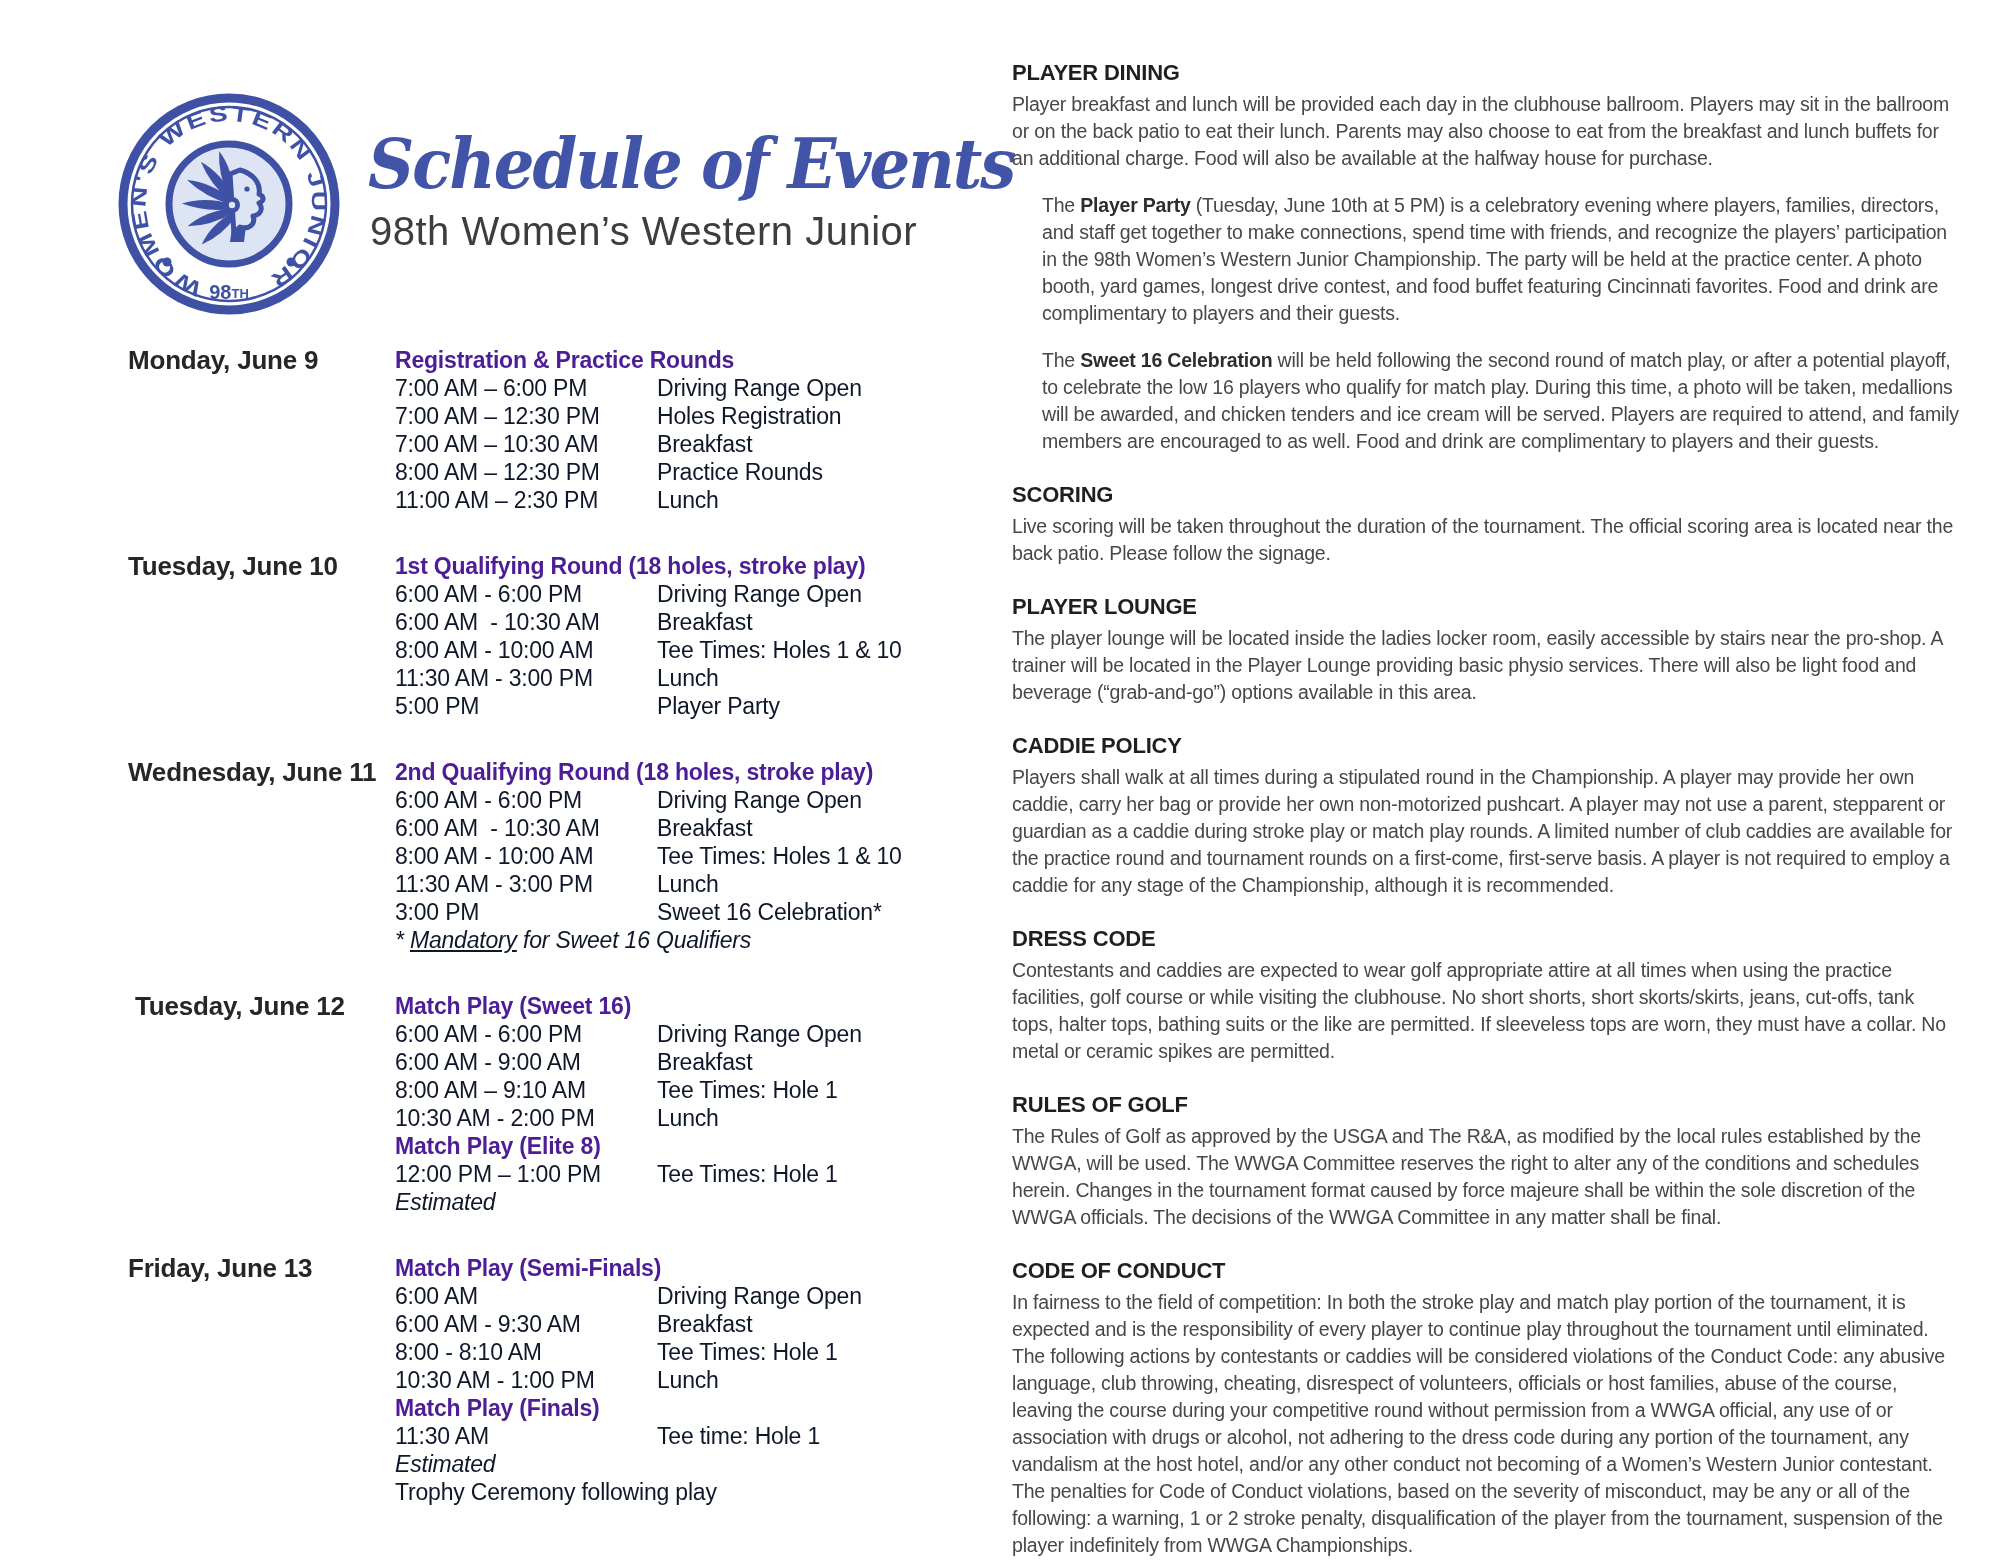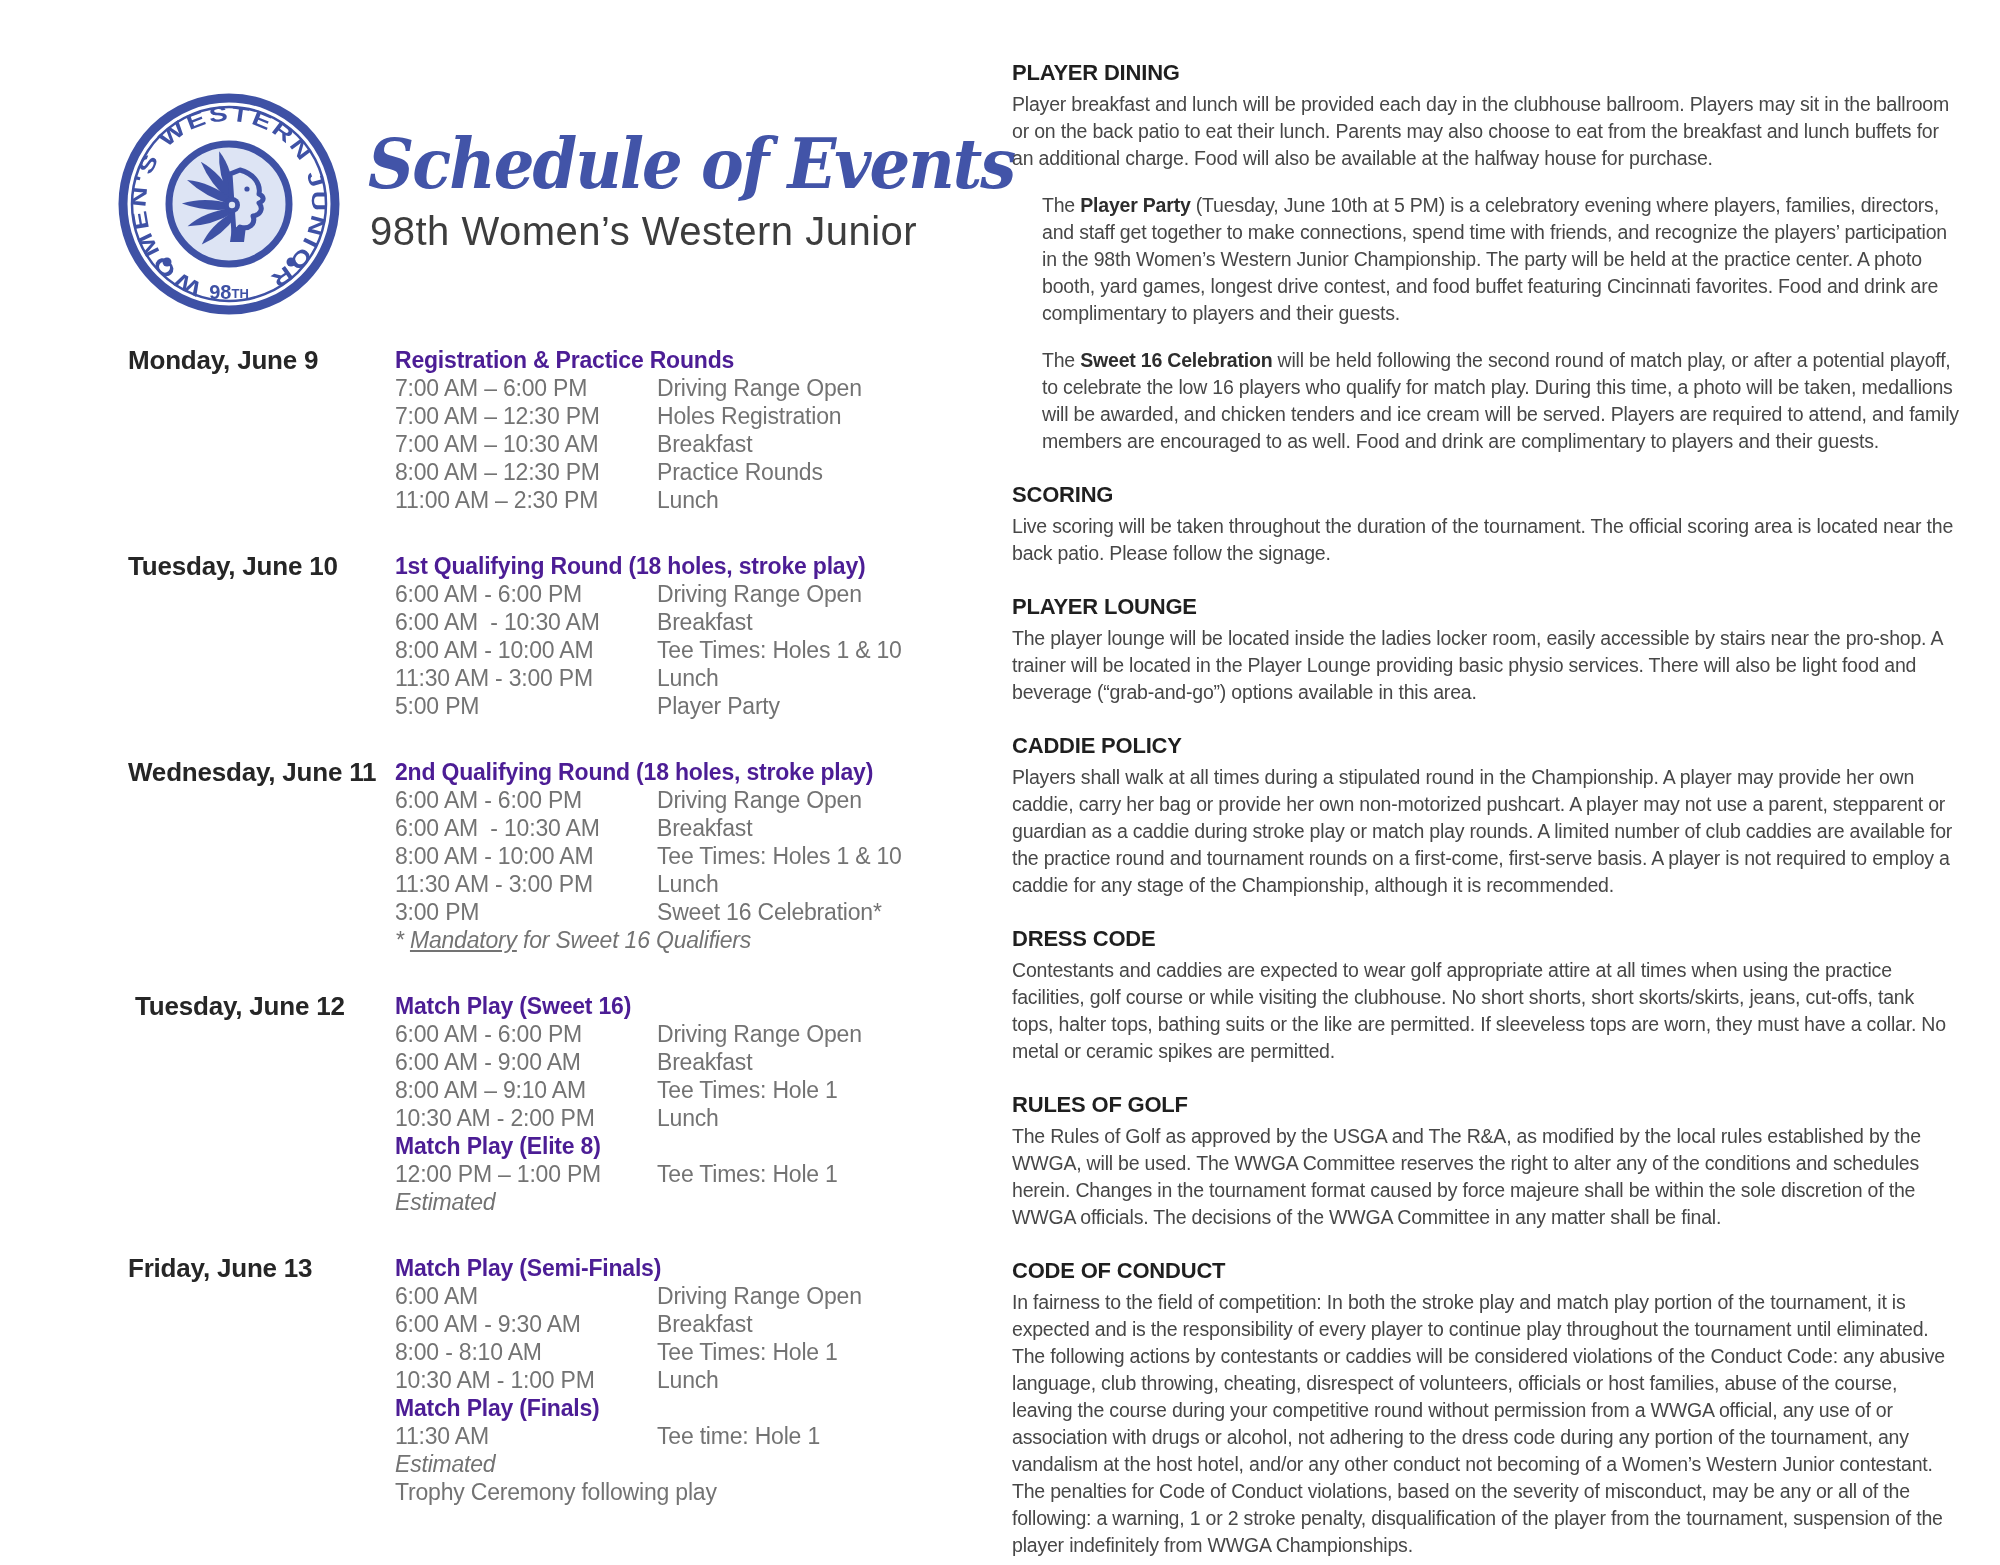--- a/index.html
+++ b/index.html
@@ -18,21 +18,21 @@
   }
   .doc-subtitle{
     margin:14px 0 0 2px;font-size:40px;line-height:1.1;color:#3d3d3d;
     letter-spacing:0.5px;font-weight:normal;white-space:nowrap;
   }
   
   .schedule{position:absolute;left:128px;top:346px;width:884px;}
   .day{display:grid;grid-template-columns:267px 1fr;margin-bottom:38px;}
   .day-date{font-weight:bold;font-size:26px;line-height:28px;color:#262626;white-space:pre-wrap;letter-spacing:-0.2px;}
   .day-lines{}
-  .line{font-size:23px;line-height:28px;color:#737373;letter-spacing:-0.2px;}
+  .line{font-size:23px;line-height:28px;color:#0f172a;letter-spacing:-0.2px;}
   .line.header{font-weight:bold;color:#4c1d95;}
   .line.row{display:grid;grid-template-columns:262px 1fr;}
   .time{white-space:pre-wrap;}
   .line.note{font-style:italic;}
   .si{font-style:italic;}
   .su{text-decoration:underline;}
   .sb{font-weight:bold;color:#2d2d2d;}
   
   .info-col{position:absolute;left:1012px;top:60px;width:948px;}
   .info-section{margin:0 0 27px 0;}

